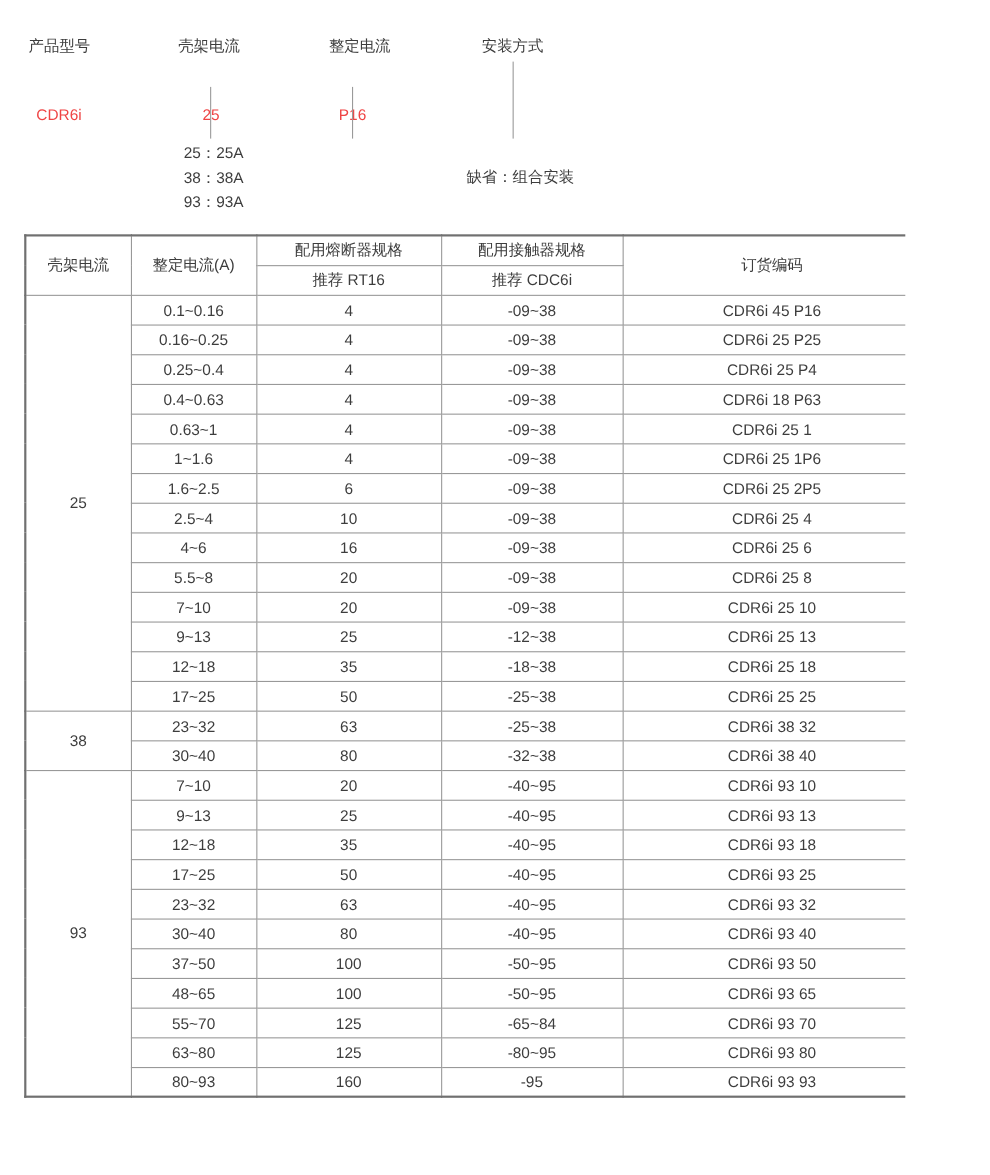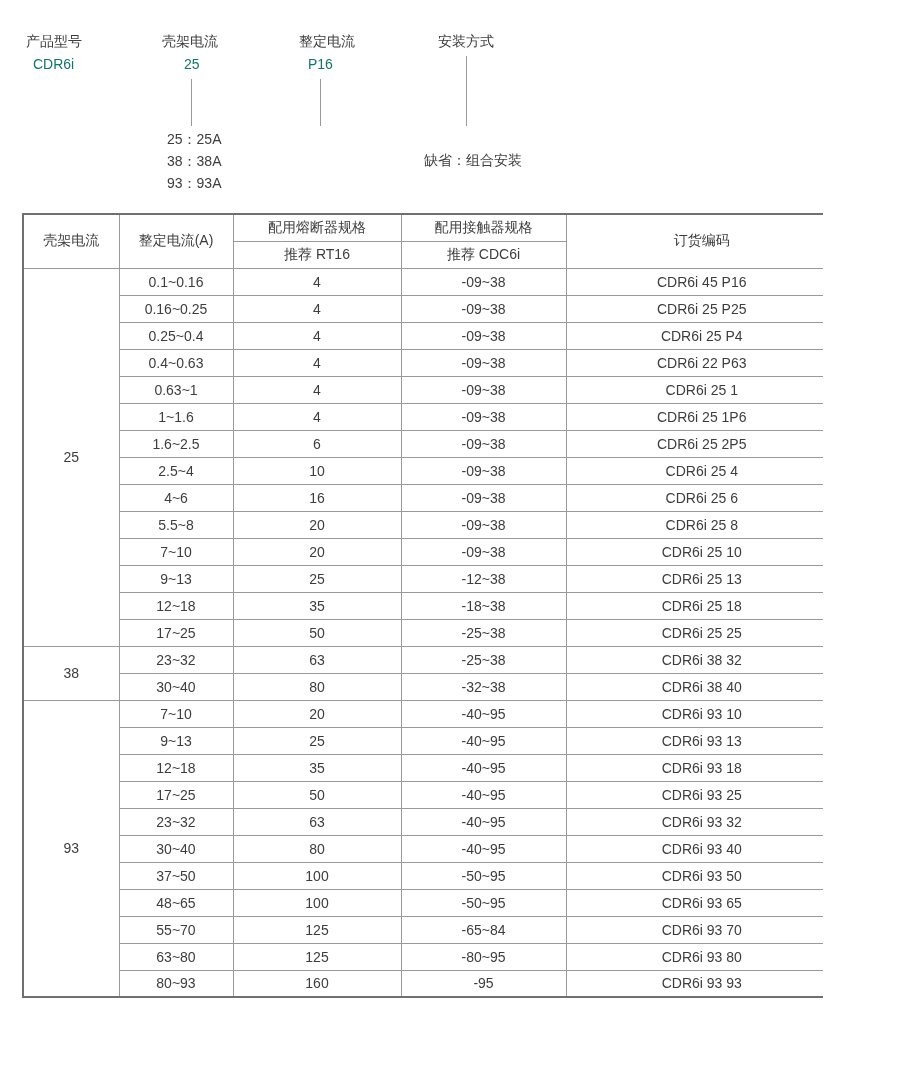--- a/index.html
+++ b/index.html
@@ -12,21 +12,21 @@
     position: relative;
     width: 823px;
     height: 1068px;
     background: #ffffff;
     overflow: hidden;
   }
 
   
   .legend { position: absolute; top: 0; left: 0; width: 900px; height: 213px; font-size: 14px; }
   .legend .lbl { position: absolute; white-space: nowrap; color: #3d3d3d; }
-  .legend .val { position: absolute; white-space: nowrap; color: #0f766e; }
+  .legend .val { position: absolute; white-space: nowrap; color: #ef4444; margin-top: 40px; }
   .vline { position: absolute; width: 1px; background: #9a9a9a; }
 
   
   .p-label   { left: 26px;  top: 33px; }
   .p-value   { left: 33px;  top: 56px; }
   .f-label   { left: 162px; top: 33px; }
   .f-value   { left: 184px; top: 56px; }
   .s-label   { left: 299px; top: 33px; }
   .s-value   { left: 308px; top: 56px; }
   .i-label   { left: 438px; top: 33px; }
@@ -135,21 +135,21 @@
           <tr>
             <td>0.25~0.4</td>
             <td>4</td>
             <td>-09~38</td>
             <td>CDR6i 25 P4</td>
           </tr>
           <tr>
             <td>0.4~0.63</td>
             <td>4</td>
             <td>-09~38</td>
-            <td>CDR6i 22 P63</td>
+            <td>CDR6i 18 P63</td>
           </tr>
           <tr>
             <td>0.63~1</td>
             <td>4</td>
             <td>-09~38</td>
             <td>CDR6i 25 1</td>
           </tr>
           <tr>
             <td>1~1.6</td>
             <td>4</td>

